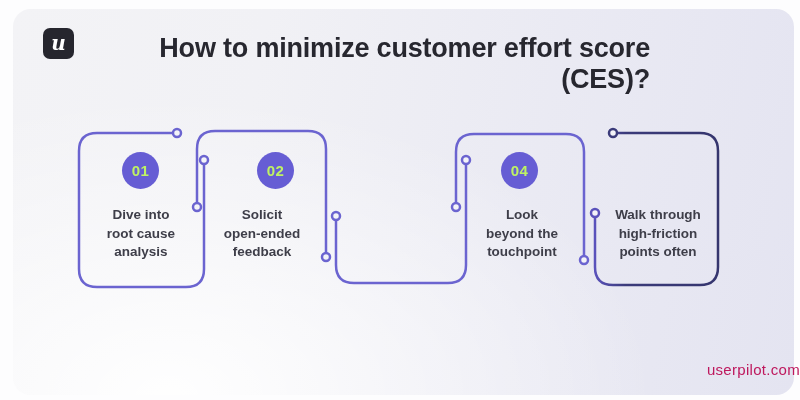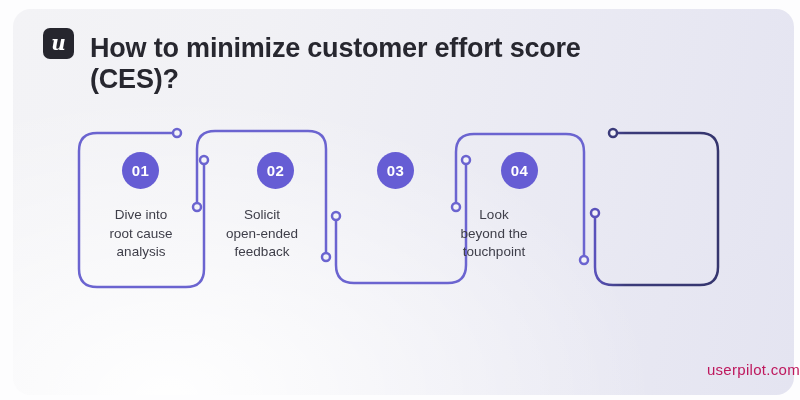--- a/index.html
+++ b/index.html
@@ -15,39 +15,39 @@
   }
   .logo{
     position:absolute;left:43px;top:28px;width:31px;height:31px;border-radius:7px;
     background:#26262e;display:flex;align-items:center;justify-content:center;
   }
   .logo span{
     color:#ffffff;font-family:"DejaVu Serif", serif;font-style:italic;font-weight:700;
     font-size:20px;line-height:1;transform:translateY(-1px);
   }
   .title{
-    position:absolute;left:90px;top:33px;width:560px;text-align:left;
+    position:absolute;left:90px;top:33px;width:560px;text-align:right;
     font-size:27px;font-weight:800;letter-spacing:-0.2px;color:#27272f;
   }
   svg.snake{position:absolute;left:0;top:0;width:800px;height:400px;}
   .badge{
     position:absolute;top:152px;width:37px;height:37px;border-radius:50%;
-    background:#665dd4;color:#ffffff;font-size:15px;font-weight:700;
+    background:#665dd4;color:#bef264;font-size:15px;font-weight:700;
     display:flex;align-items:center;justify-content:center;letter-spacing:0.5px;text-align:center;
   }
   .step-label{
     position:absolute;top:206px;width:140px;text-align:center;
-    font-size:13.5px;line-height:1.38;color:#3e3e49;white-space:pre-line;
+    font-size:13.5px;line-height:1.38;color:#3e3e49;white-space:pre-line;font-weight:bold;
   }
   .footer{
     position:absolute;left:0;top:361px;width:800px;text-align:right;
     font-size:15px;color:#be185d;letter-spacing:0.3px;
   }
   .b1{left:122px}.b2{left:257px}.b3{left:377px}.b4{left:501px}.b5{left:639px}
-  .l1{left:71px}.l2{left:192px}.l3{left:326px}.l4{left:424px}.l5{left:588px}
+  .l1{left:71px}.l2{left:192px}.l3{left:326px}.l4{left:452px}.l5{left:588px}
 </style>
 </head>
 <body>
 
 <div class="canvas">
 
   <div class="card"></div>
 
   <div class="logo">
     <span>u</span>
@@ -79,28 +79,30 @@
       <circle stroke="#6b64d0" cx="466" cy="160" r="4"></circle>
       <circle stroke="#6b64d0" cx="456" cy="207" r="4"></circle>
       <circle stroke="#6b64d0" cx="584" cy="260" r="4"></circle>
       <circle stroke="#3b3b7a" cx="613" cy="133" r="4"></circle>
       <circle stroke="#5a52bb" cx="595" cy="213" r="4"></circle>
     </g>
   </svg>
 
   <div class="badge b1">01</div>
   <div class="badge b2">02</div>
-  <div class="badge b3">03</div>
   <div class="badge b4">04</div>
 
   <div class="step-label l1">Dive into
 root cause
 analysis</div>
   <div class="step-label l2">Solicit
 open-ended
 feedback</div>
   <div class="step-label l4">Look
 beyond the
 touchpoint</div>
+  <div class="step-label l5">Walk through
+high-friction
+points often</div>
 
   <div class="footer">userpilot.com</div>
 
 </div>
 
 </body></html>

